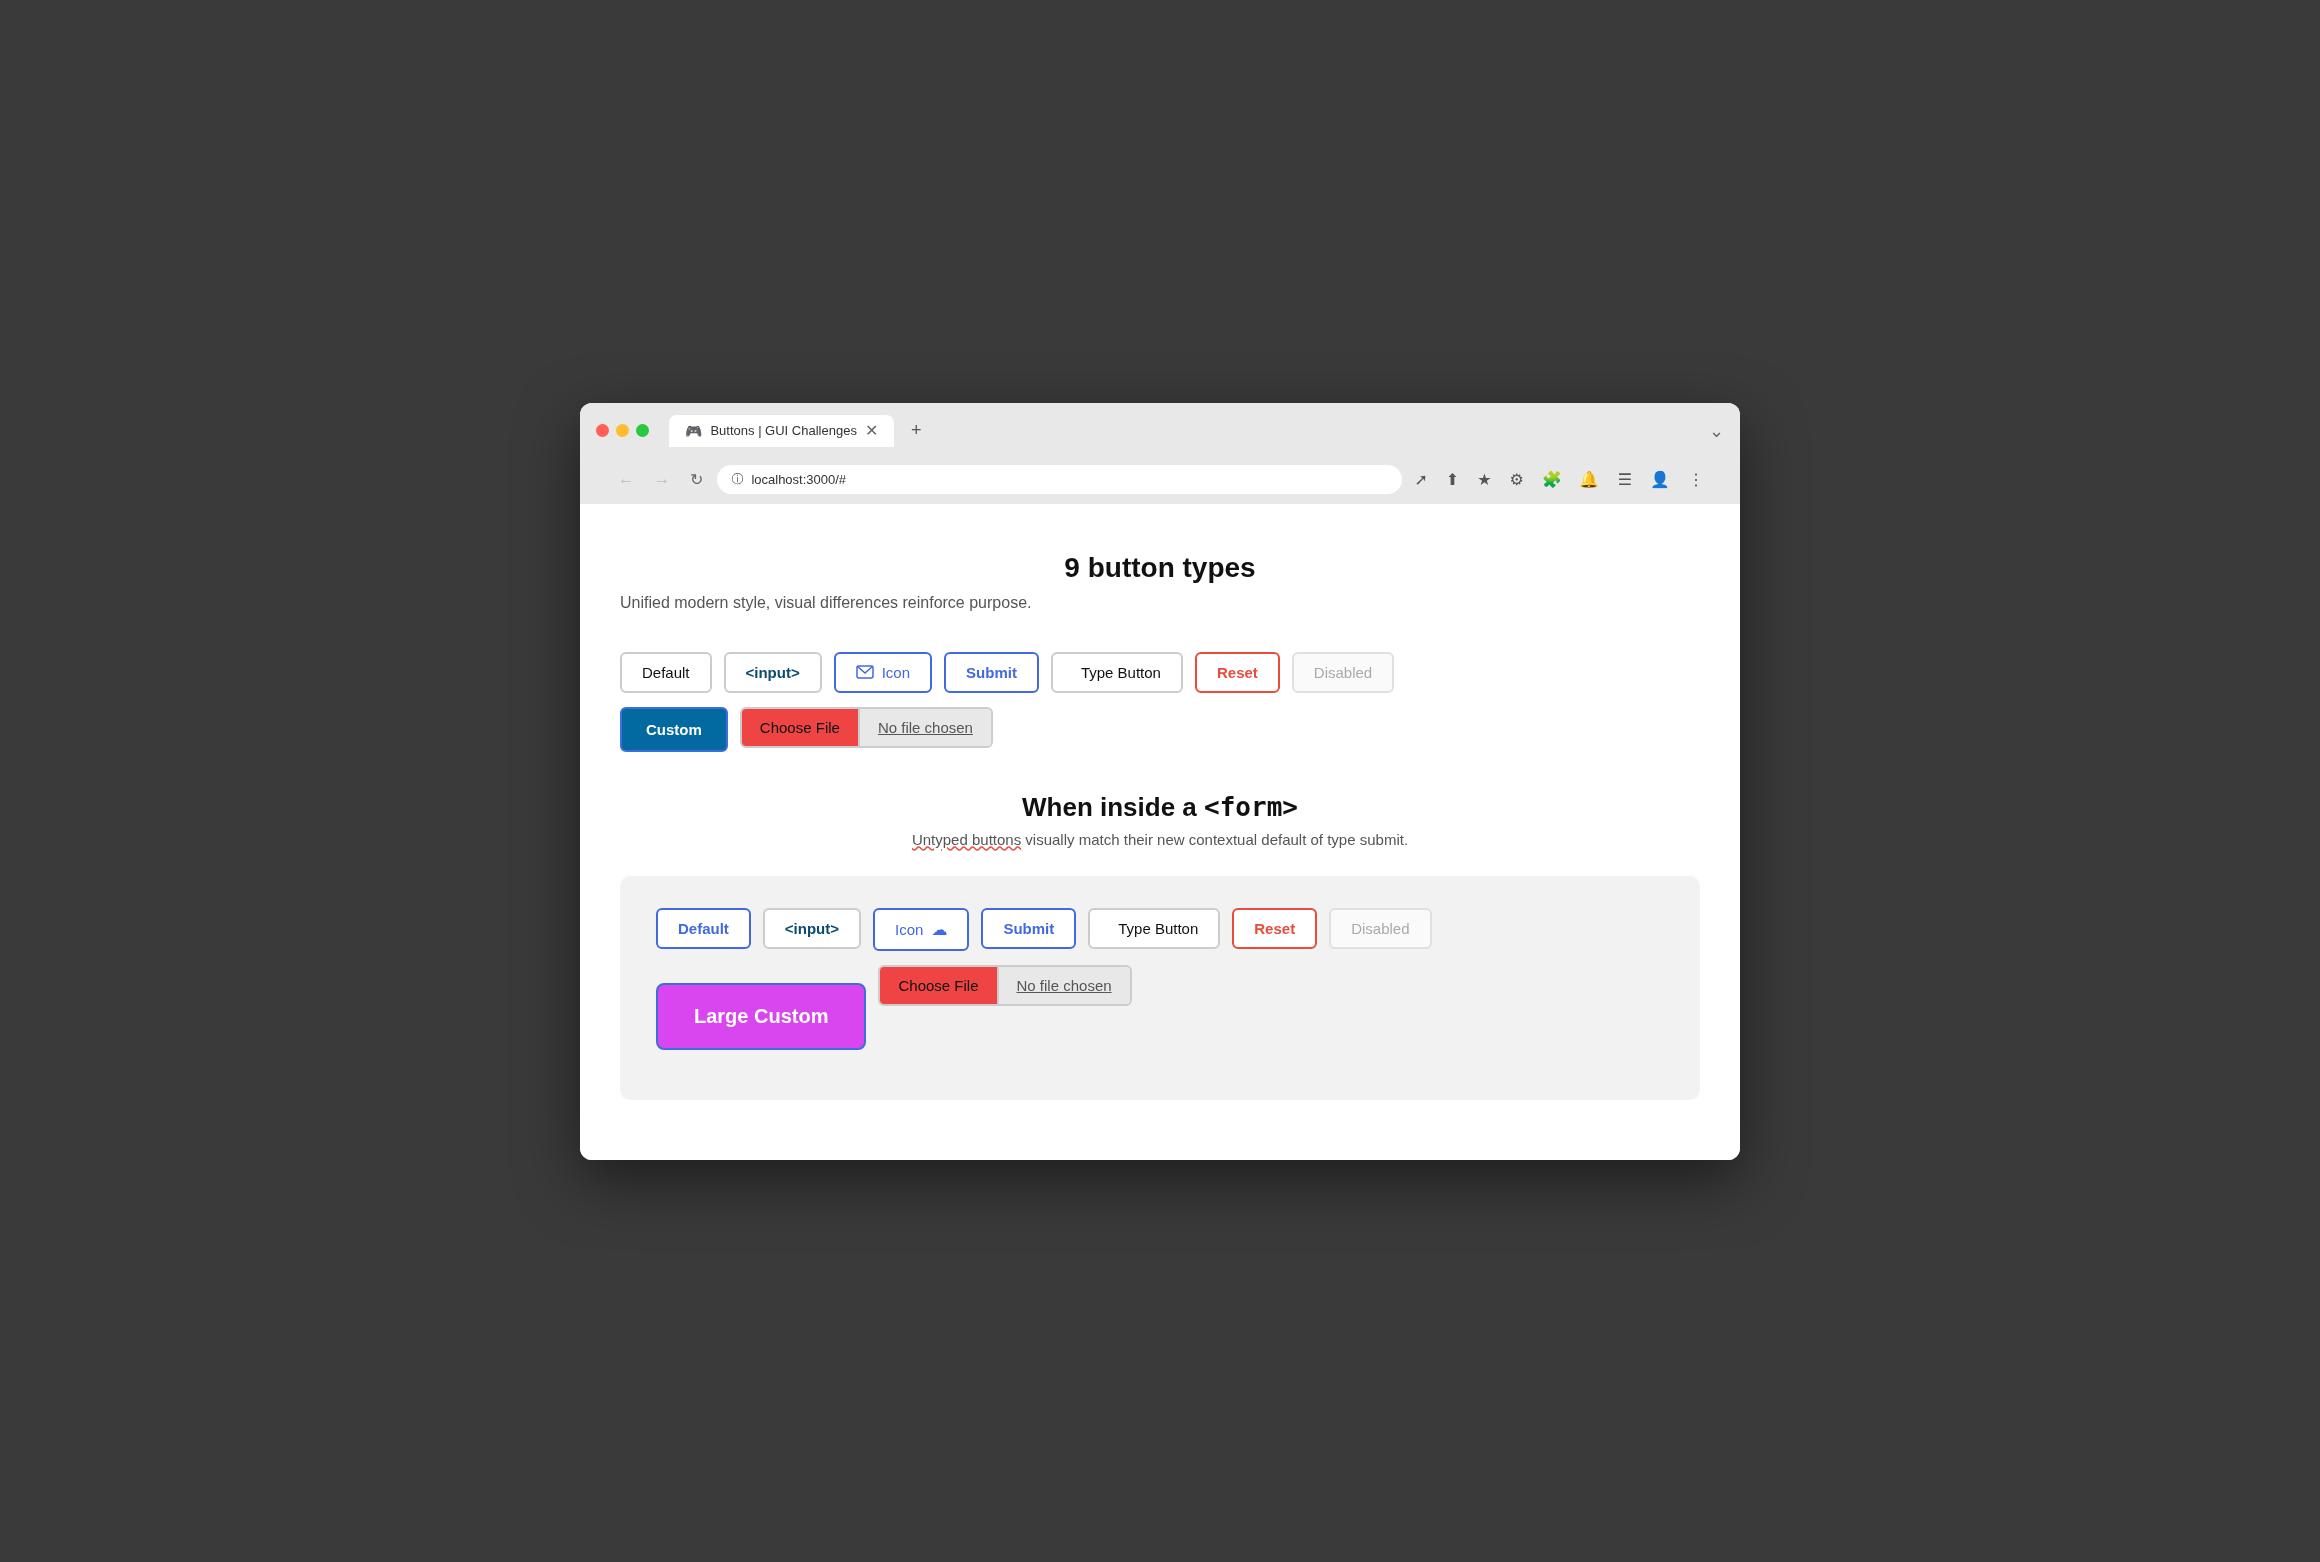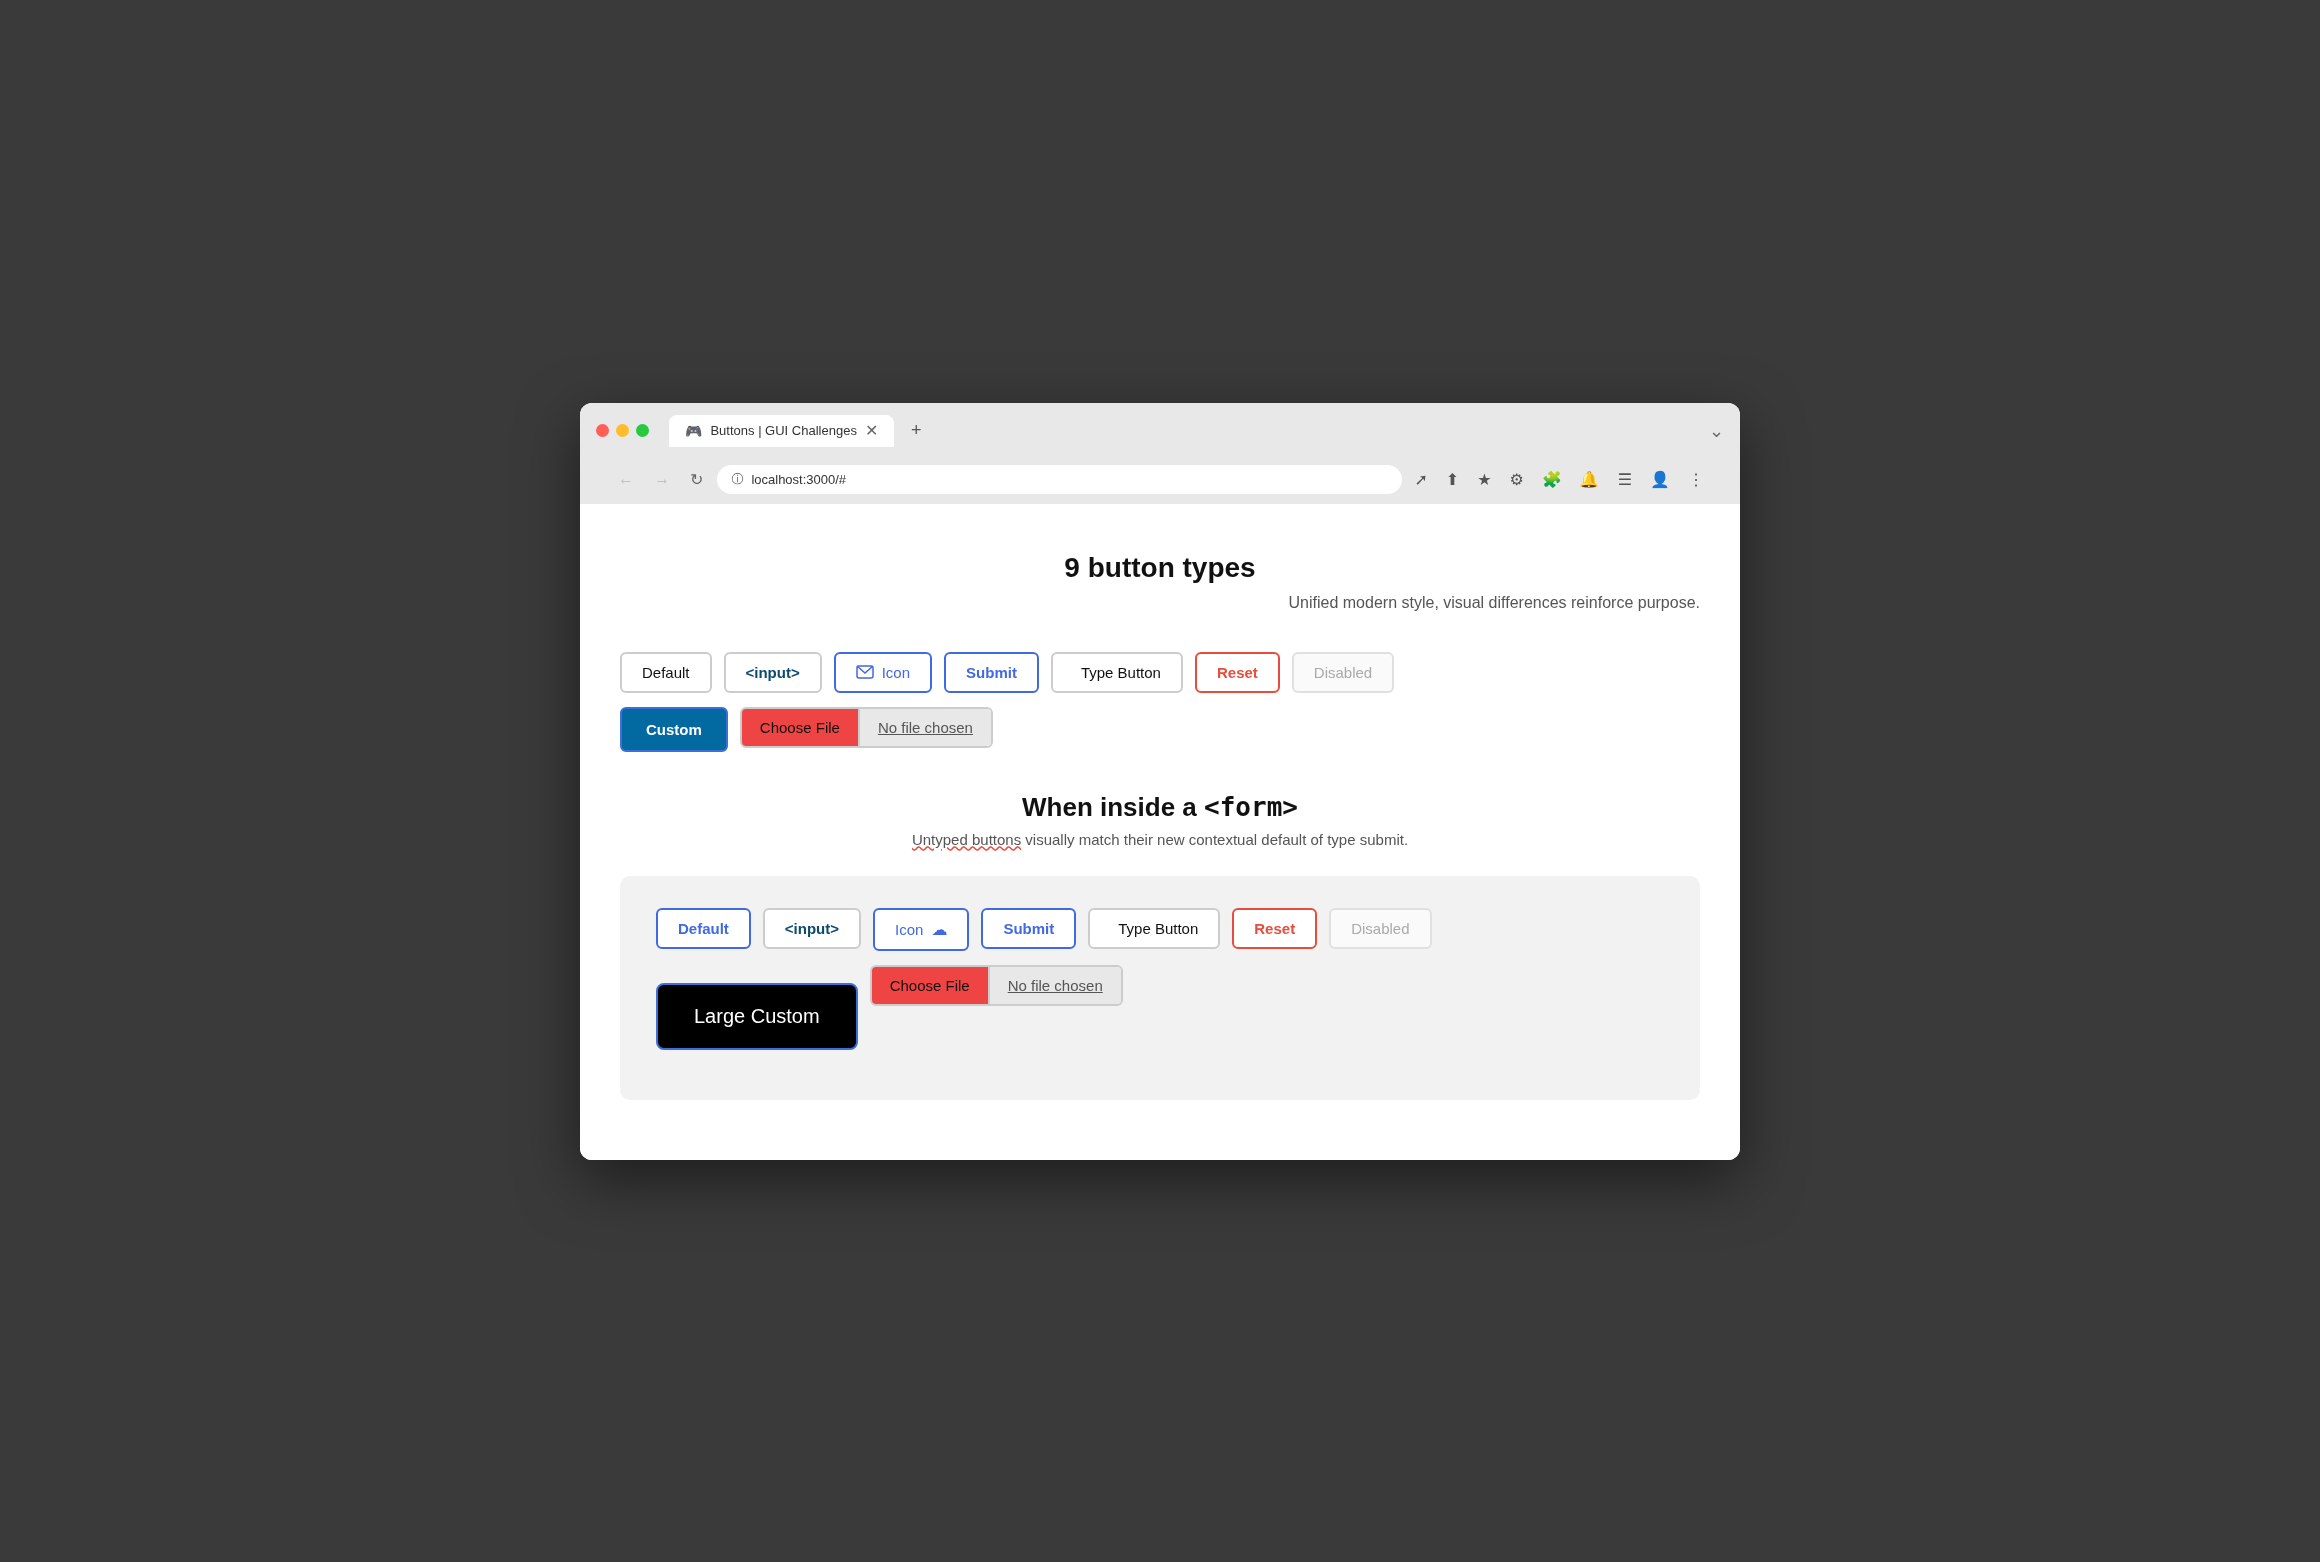--- a/index.html
+++ b/index.html
@@ -155,21 +155,21 @@
 
     .page-title {
       text-align: center;
       font-size: 28px;
       font-weight: 700;
       color: #111;
       margin-bottom: 10px;
     }
 
     .page-subtitle {
-      text-align: right;
+      text-align: left;
       font-size: 16px;
       color: #555;
       margin-bottom: 40px;
     }
 
     
     .button-row {
       display: flex;
       align-items: flex-start;
       gap: 12px;
@@ -204,24 +204,24 @@
     .btn-custom {
       background: #0369a1;
       border-color: #3d6fdb;
       color: #fff;
       font-weight: 600;
       font-size: 15px;
       padding: 12px 24px;
     }
 
     .btn-large-custom {
-      background: #000000;
+      background: #d946ef;
       border-color: #3d6fdb;
       color: #fff;
-      font-weight: 400;
+      font-weight: 700;
       font-size: 20px;
       padding: 20px 36px;
       border-radius: 8px;
       margin-top: 18px;
     }
 
     
     .file-input-group {
       display: inline-flex;
       align-items: stretch;

